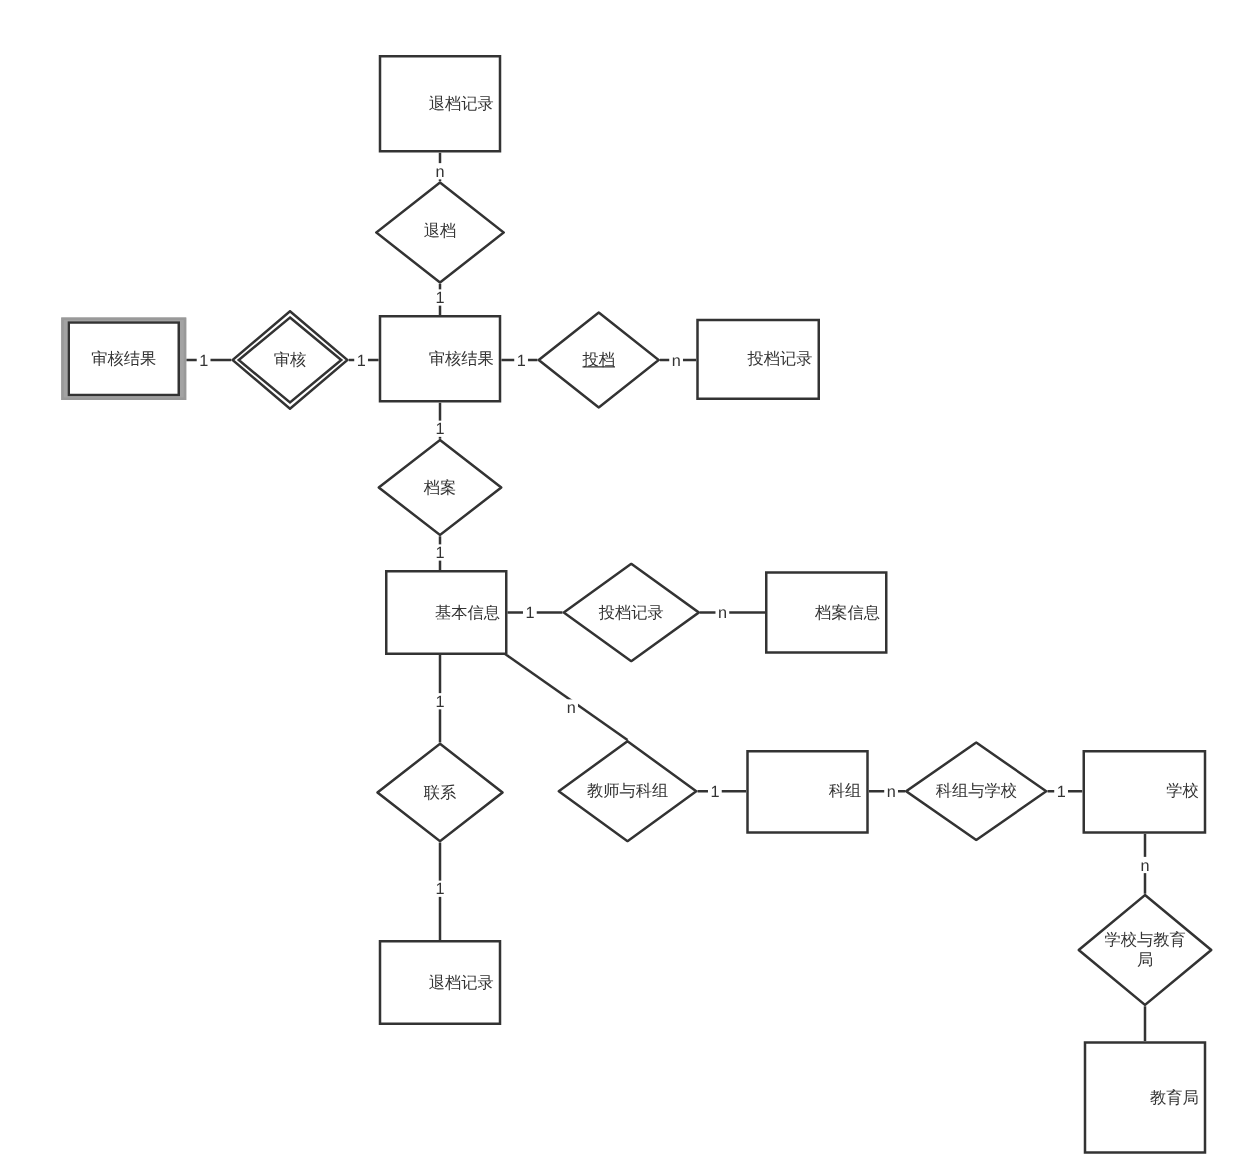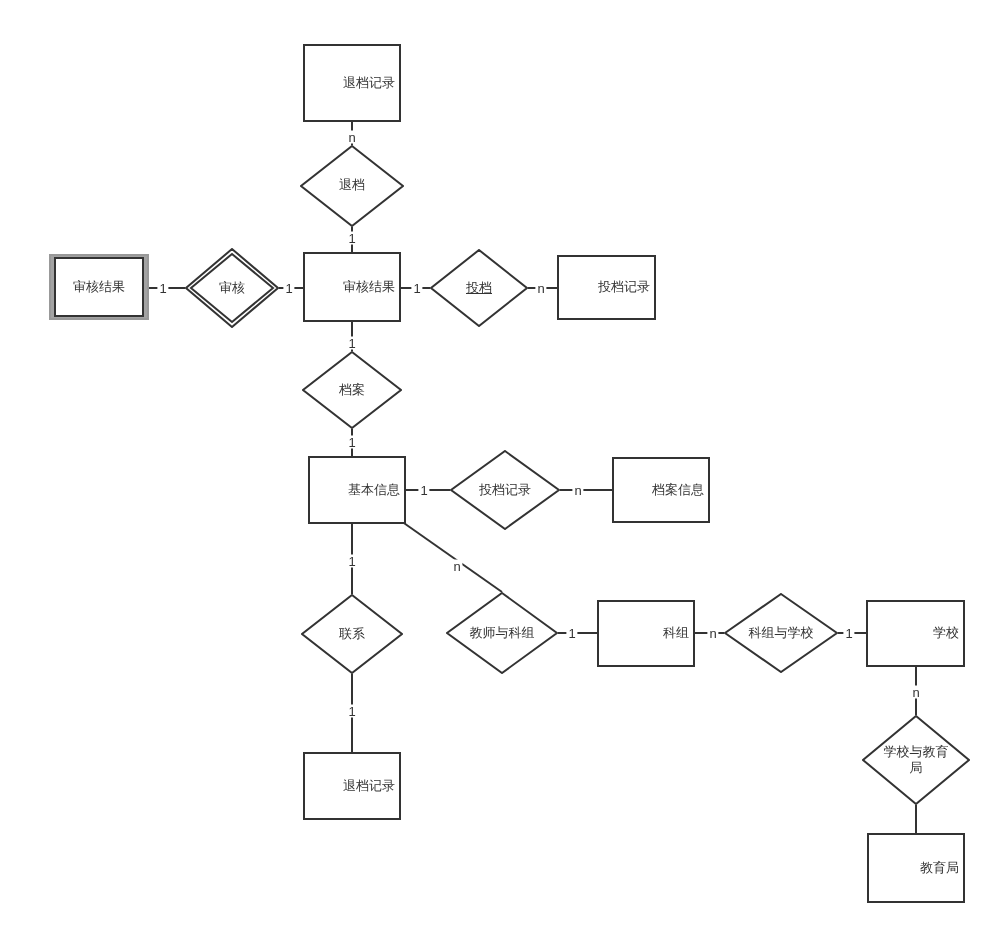--- a/index.html
+++ b/index.html
@@ -146,21 +146,21 @@
       </div>
       <div class="node entity" style="left: 597px; top: 600px; width: 98px; height: 67px;">
         <span class="node-label">科组</span>
       </div>
       <div class="node entity" style="left: 866px; top: 600px; width: 99px; height: 67px;">
         <span class="node-label">学校</span>
       </div>
       <div class="node entity" style="left: 303px; top: 752px; width: 98px; height: 68px;">
         <span class="node-label">退档记录</span>
       </div>
-      <div class="node entity" style="left: 867px; top: 833px; width: 98px; height: 70px;">
+      <div class="node entity" style="left: 867px; top: 833px; width: 98px; height: 90px;">
         <span class="node-label">教育局</span>
       </div>
       <div class="rel" style="left: 300px; top: 145px; width: 104px; height: 82px;">
         <svg class="dia" viewBox="0 0 104 82">
           <polygon points="52,1 103,41 52,81 1,41" fill="#ffffff" stroke="#333333" stroke-width="2"></polygon>
         </svg>
         <div class="rel-text" style="white-space: pre-line; font-family: Liberation Mono, monospace;">退档</div>
       </div>
       <div class="rel" style="left: 185px; top: 248px; width: 94px; height: 80px; font-family: Liberation Serif, serif;">
         <svg class="dia" viewBox="0 0 94 80">

